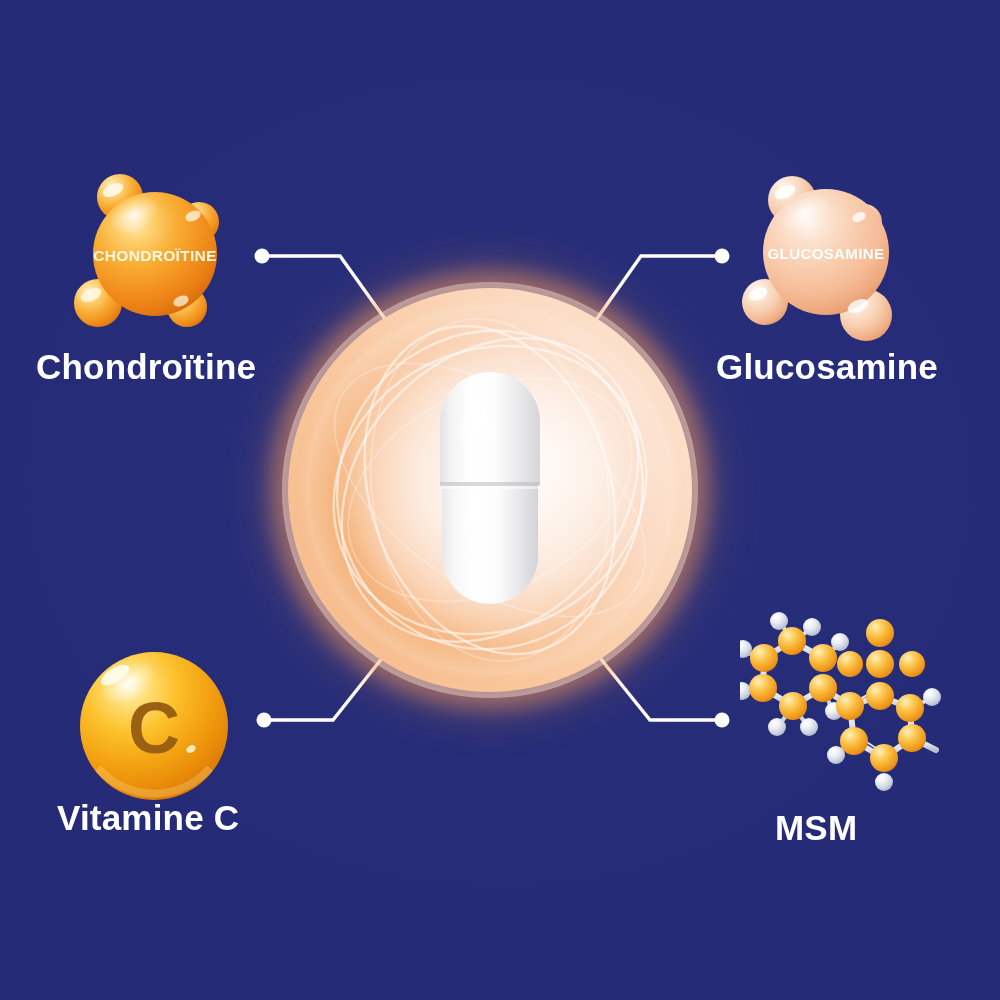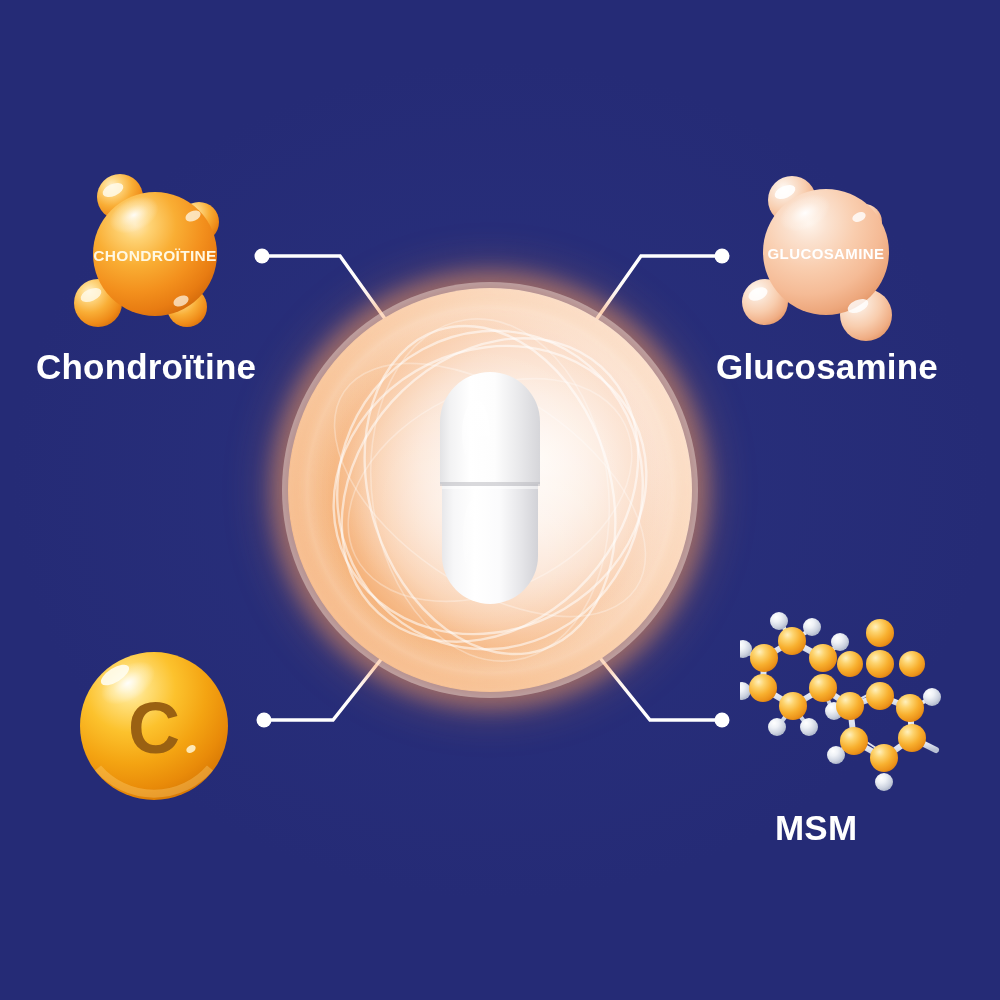--- a/index.html
+++ b/index.html
@@ -430,15 +430,16 @@
         <circle cx="140" cy="56" r="14" fill="url(#cAtom)"></circle>
         <circle cx="110" cy="56" r="13" fill="url(#cAtom)"></circle>
         <circle cx="172" cy="56" r="13" fill="url(#cAtom)"></circle>
         <circle cx="140" cy="25" r="14" fill="url(#cAtom)"></circle>
       </g>
     </svg>
   </div>
 
   <div class="label label-chondroitine">Chondroïtine</div>
   <div class="label label-glucosamine">Glucosamine</div>
+  <div class="label label-vitaminec">Vitamine C</div>
   <div class="label label-msm">MSM</div>
 
 </div>
 
 </body></html>

